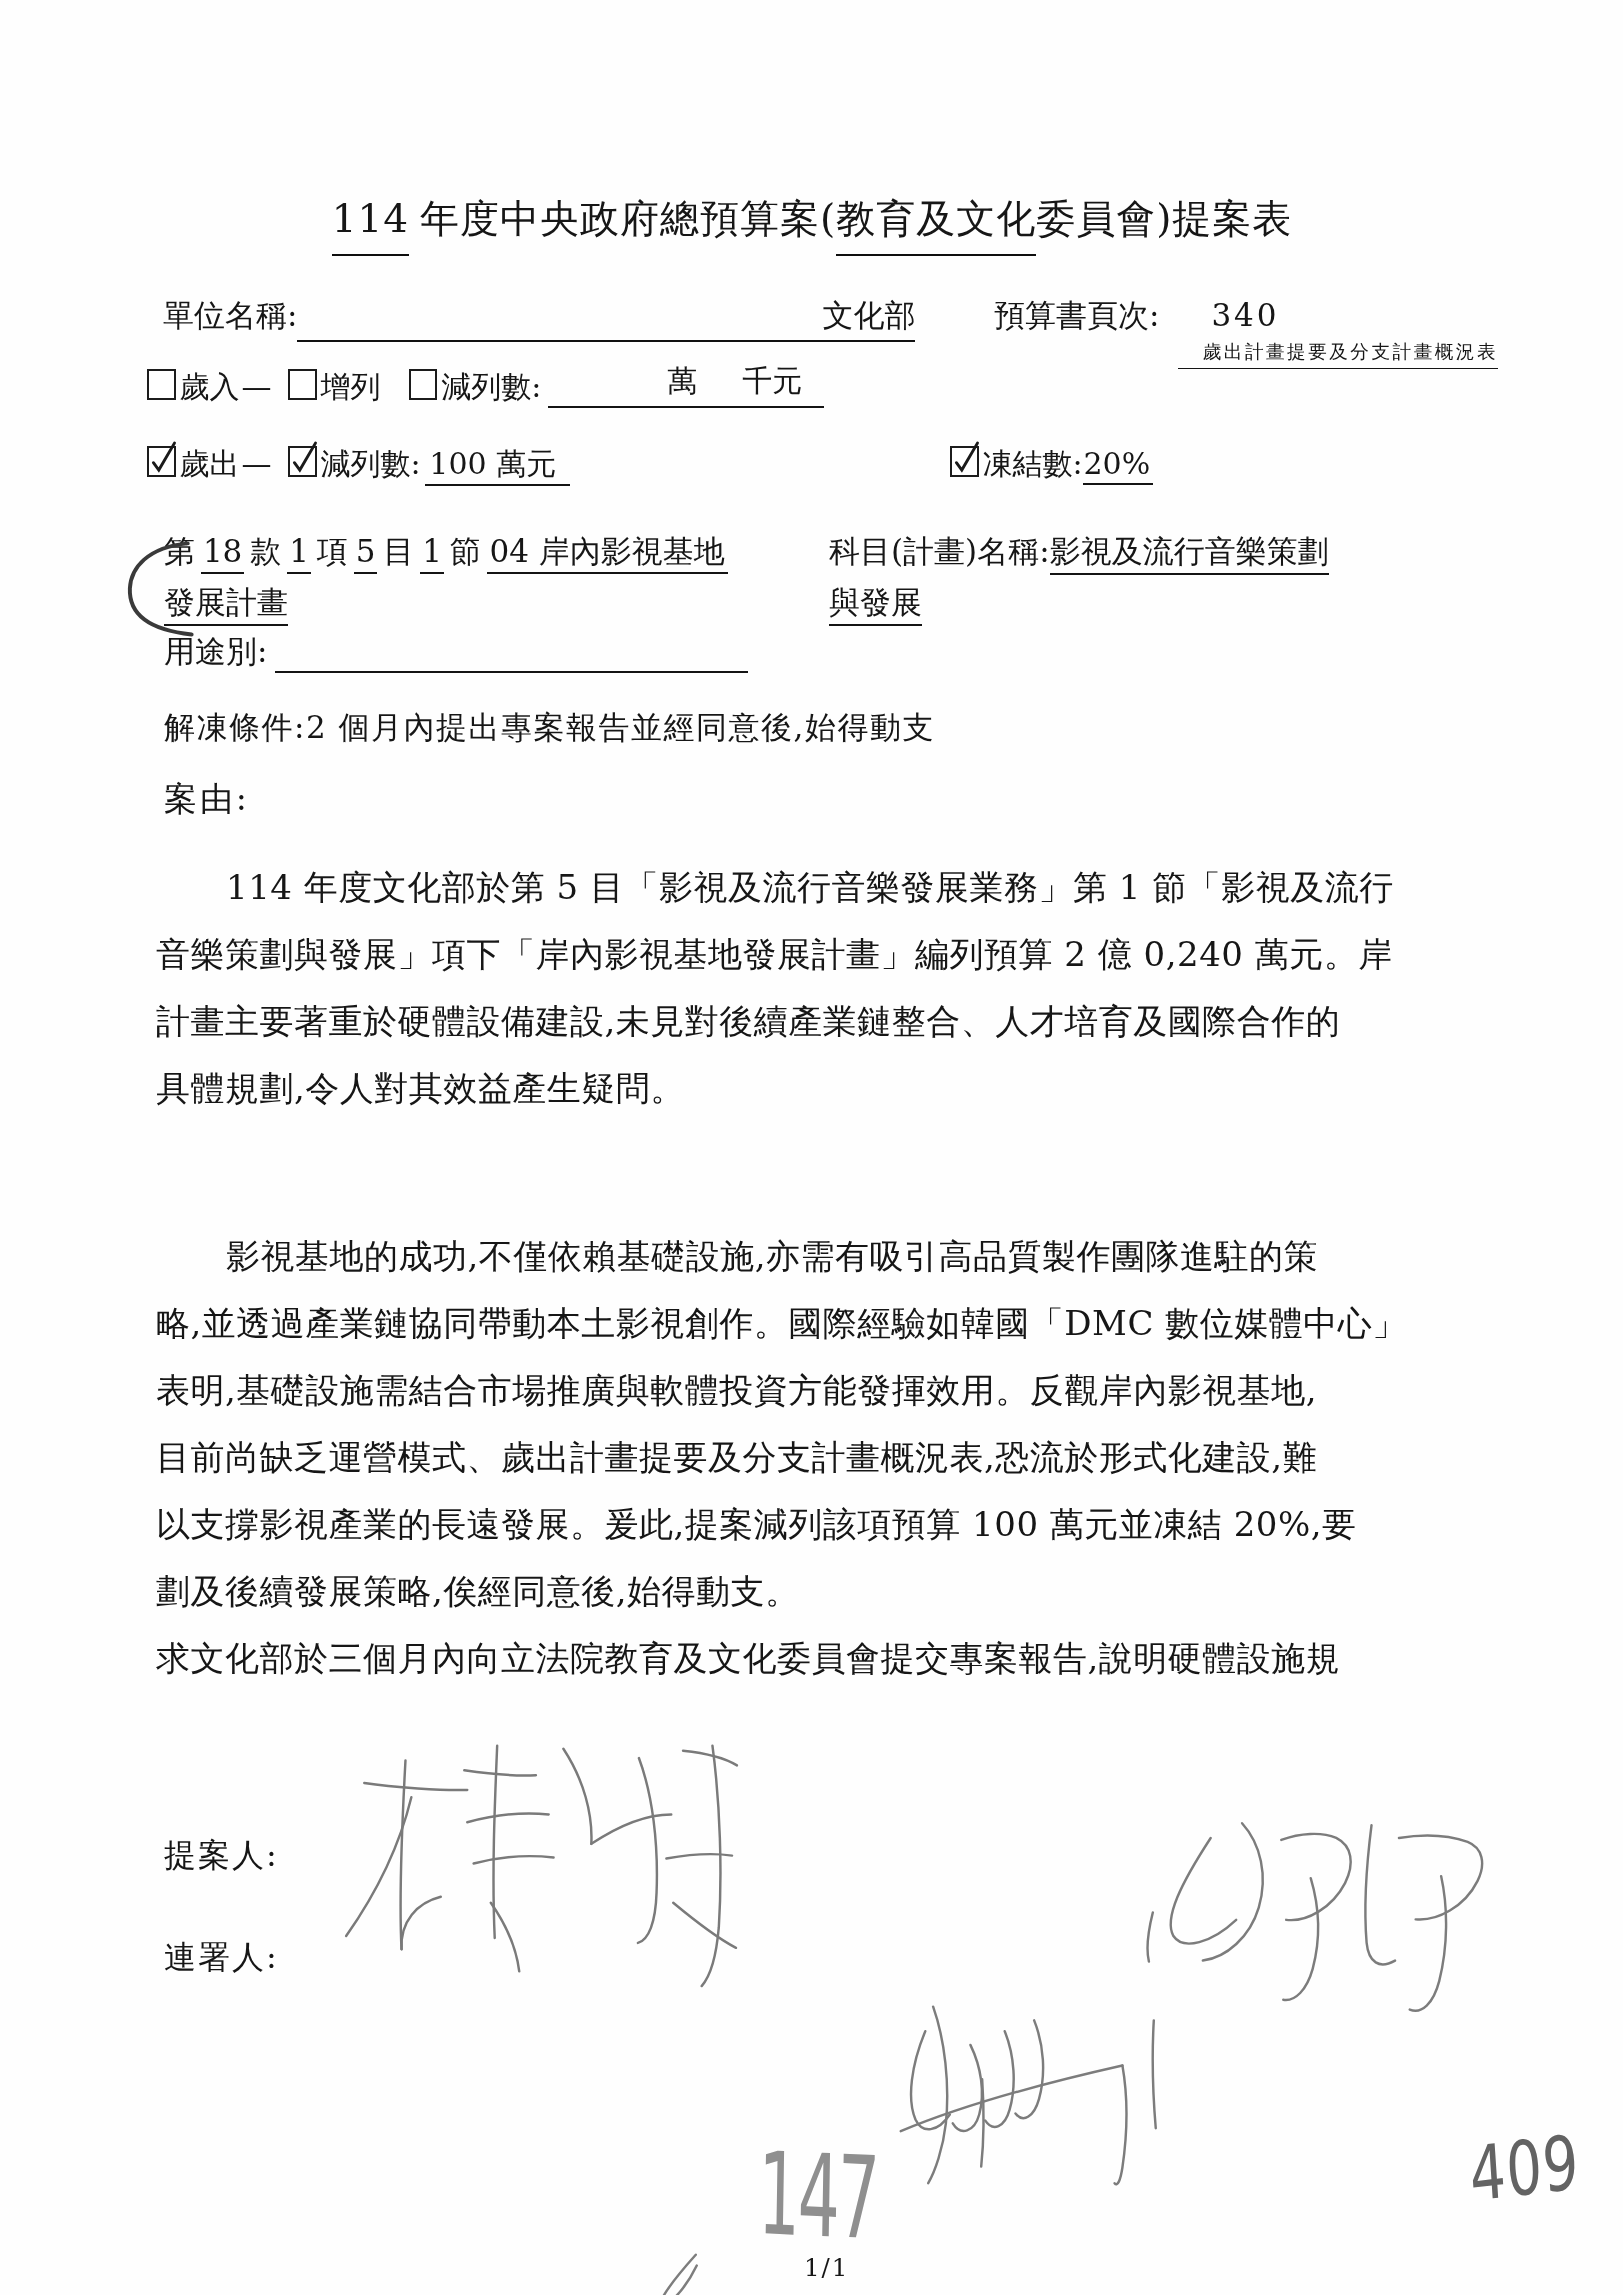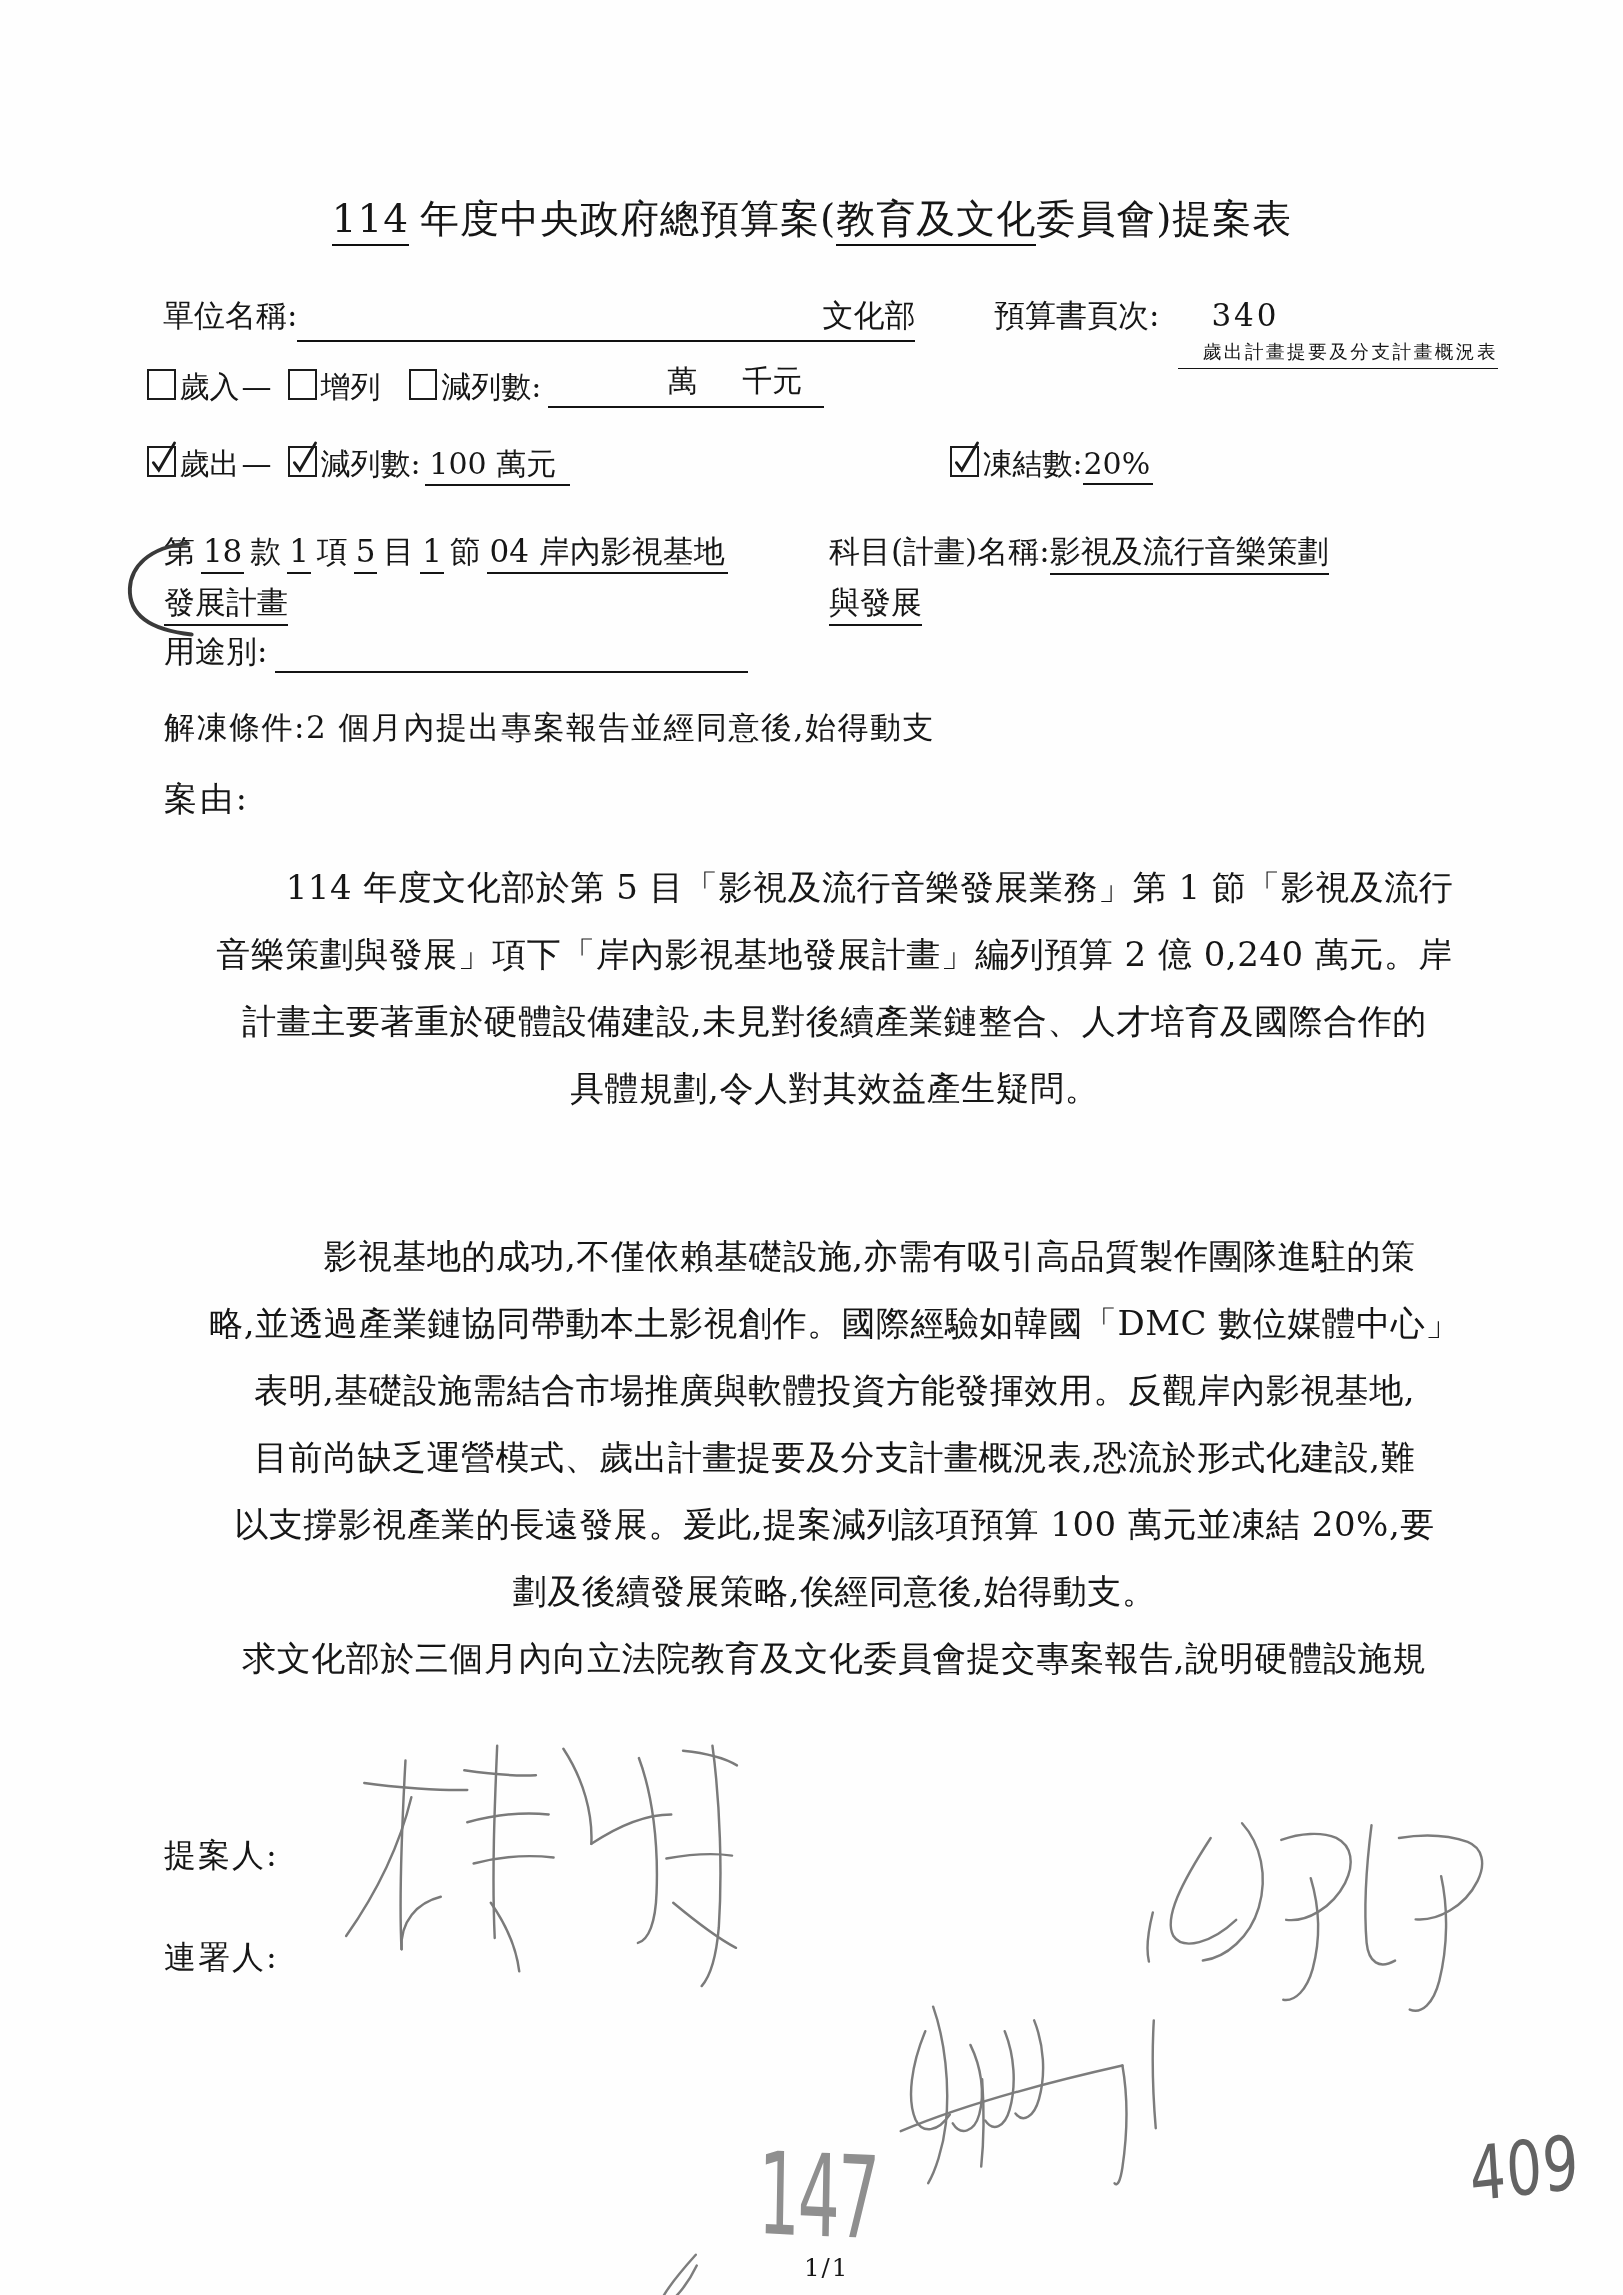--- a/index.html
+++ b/index.html
@@ -6,21 +6,21 @@
   .page{
     position:relative;
     width:1624px;height:2295px;
     background:#fefefe;
     font-family:"DejaVu Serif","Liberation Serif",serif;
     color:#161616;
     overflow:hidden;
   }
   
   .abs{position:absolute;}
-  .ul-title{border-bottom:2.9px solid #0e0e0e;padding-bottom:3px;}
+  .ul-title{border-bottom:2.9px solid #0e0e0e;padding-bottom:13px;}
   .gap-l{margin-left:10.8px;}
   
   .title{top:192px;left:0;width:1624px;text-align:center;font-size:39px;letter-spacing:1px;white-space:nowrap;}
   
   .unit-row{top:295px;left:163px;width:1344px;height:54px;font-size:31px;white-space:nowrap;}
   .unit-value{display:inline-block;width:616px;border-bottom:2.9px solid #111;padding:0 0 2.9px 2px;text-align:right;}
   .page-group{position:absolute;left:831px;top:0;}
   .page-value{margin-left:52px;letter-spacing:2.9px;}
   .note{top:339px;left:1178px;width:320px;font-size:18.6px;letter-spacing:2.5px;border-bottom:1.5px solid #141414;padding-bottom:2.5px;white-space:nowrap;text-align:right;}
   
@@ -44,21 +44,21 @@
   .num{border-bottom:2.5px solid #141414;padding:0 2px 2.9px 2px;margin:0 5.9px;}
   .numwide{border-bottom:2.5px solid #141414;padding:0 2.9px 2.9px 2.9px;margin-left:5.9px;}
   .ul2{border-bottom:2.5px solid #141414;padding-bottom:3.9px;}
   .row3{top:631px;left:164px;width:1344px;font-size:31px;white-space:nowrap;}
   .blank3{display:inline-block;width:473px;height:36px;border-bottom:2.5px solid #141414;vertical-align:bottom;margin-left:7.8px;}
   .budget-group{position:absolute;left:665px;top:0;}
   
   .unfreeze{top:707px;left:164px;font-size:31px;letter-spacing:1.5px;white-space:nowrap;}
   .case-label{top:777px;left:164px;font-size:33px;letter-spacing:2.9px;}
   
-  .para{position:absolute;left:156px;width:1357px;font-size:34px;line-height:67px;letter-spacing:0.5px;white-space:nowrap;text-align:center;}
+  .para{position:absolute;left:156px;width:1357px;font-size:34px;line-height:67px;letter-spacing:0.5px;white-space:nowrap;}
   .para1{top:854px;}
   .para2{top:1223px;}
   .indent{padding-left:70px;}
   
   .proposer{top:1834px;left:164px;font-size:32px;letter-spacing:2px;}
   .cosigner{top:1936px;left:164px;font-size:32px;letter-spacing:2px;}
   .hw-left{top:2127px;left:759px;font-size:114px;font-family:"DejaVu Sans","Liberation Sans",sans-serif;color:#8f8f8f;transform:scaleX(0.58) rotate(1.5deg);transform-origin:left top;letter-spacing:-3.9px;}
   .hw-right{top:2131px;left:1467px;font-size:75px;font-family:"DejaVu Sans","Liberation Sans",sans-serif;color:#636363;transform:scaleX(0.75) rotate(-5deg);transform-origin:left top;letter-spacing:1px;}
   .page-num{top:2253px;left:804px;font-size:24.5px;letter-spacing:2px;}
   

